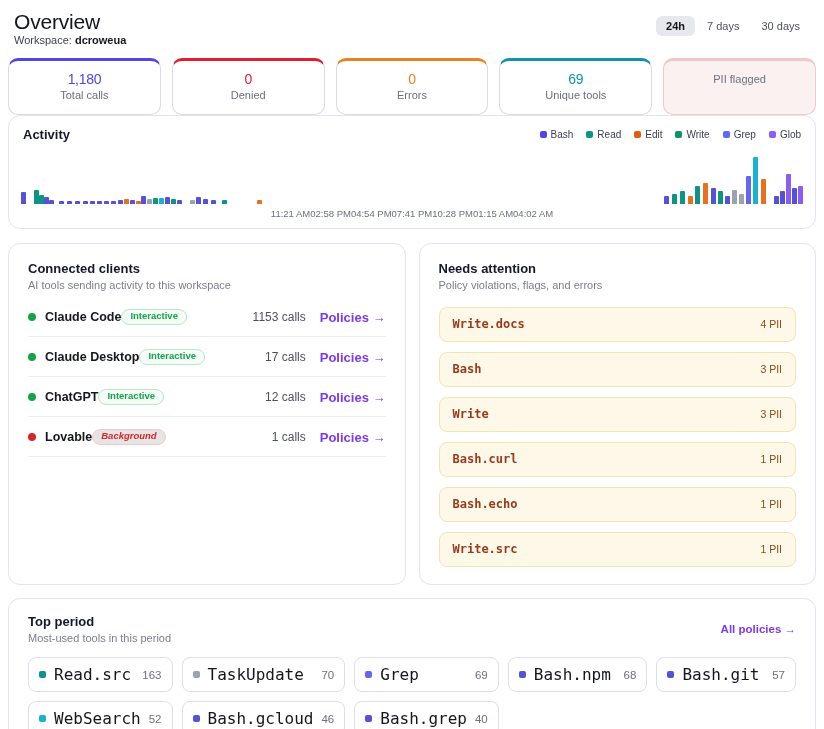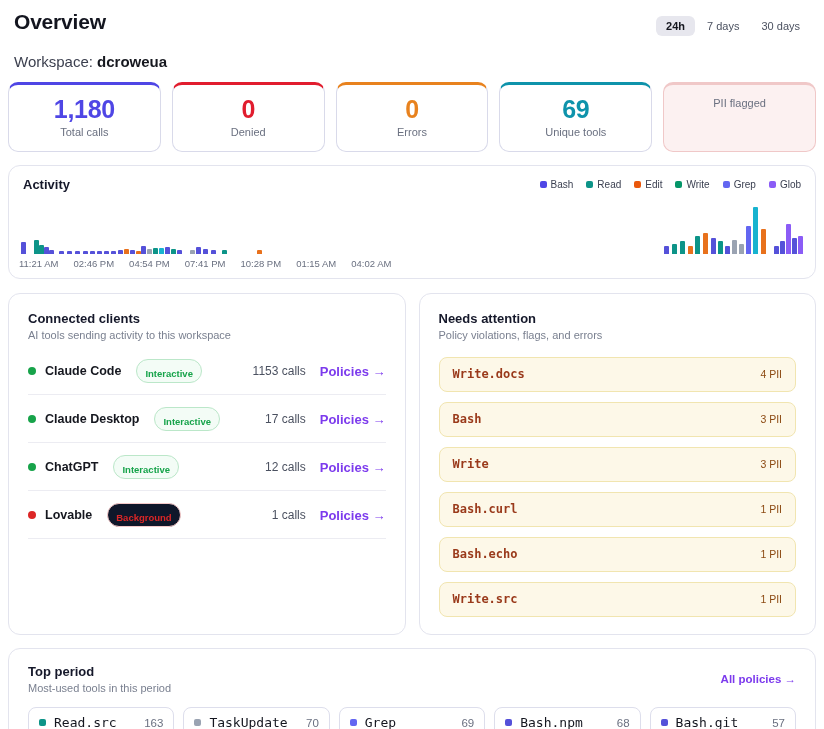--- a/index.html
+++ b/index.html
@@ -5,78 +5,78 @@
   * { box-sizing: border-box; }
   body {
     margin: 0; width: 824px; background: #ffffff;
     font-family: "Liberation Sans", sans-serif; color: #1f2430;
     -webkit-font-smoothing: antialiased;
   }
   .page { padding: 6px 8px 20px; }
 
   
   .header { display: flex; justify-content: space-between; align-items: flex-start; padding: 4px 6px 12px; }
-  .page-title { font-size: 21px; font-weight: 700; margin: 0; color: #13151f; letter-spacing: -0.2px; }
-  .workspace { font-size: 15px; color: #3b3f4e; margin-top: 19px; }
+  .page-title { font-size: 21px; font-weight: 400; margin: 0; color: #13151f; letter-spacing: -0.2px; }
+  .workspace { font-size: 11px; color: #3b3f4e; margin-top: 0; }
   .workspace b { color: #16181f; }
   .range-group { display: flex; gap: 2px; align-items: center; margin-top: 6px; }
   .range-btn { font-family: inherit; font-size: 11px; color: #4b5160; padding: 4px 10px; border-radius: 6px; background: transparent; border: none; cursor: pointer; }
   .range-btn.active { background: #e7e7ee; font-weight: 700; color: #15171f; }
 
   
   .stats { display: flex; gap: 11px; }
   .stat-card { flex: 1; background: #fff; border: 1px solid #d9daea; border-top: 3px solid var(--c); border-radius: 10px; text-align: center; padding: 10px 4px 13px; }
   .stat-card.highlight { background: #fcf1f1; border-color: #f0c8c8; }
-  .stat-value { font-size: 25px; font-weight: 700; letter-spacing: -0.3px; }
+  .stat-value { font-size: 14px; font-weight: 400; letter-spacing: -0.3px; }
   .stat-label { font-size: 11px; color: #6a7080; margin-top: 2px; }
 
   
   .panel { border: 1px solid #e3e4ee; border-radius: 12px; background: #fff; }
   .panel-title { font-size: 13px; font-weight: 800; color: #15182a; }
   .panel-sub { font-size: 11px; color: #7a8090; margin-top: 3px; }
 
   
-  .activity-panel { margin-top: 13px; padding: 11px 8px 6px 8px; }
+  .activity-panel { padding: 11px 8px 6px 8px; }
   .activity-head { display: flex; justify-content: space-between; align-items: center; padding: 0 6px; }
   .legend { display: flex; gap: 13px; align-items: center; }
   .legend-item { display: flex; gap: 4px; align-items: center; font-size: 10px; color: #3c4152; }
   .legend-swatch { width: 7px; height: 7px; border-radius: 2px; }
   .chart { position: relative; height: 52px; margin-top: 10px; }
   .bar { position: absolute; bottom: 0; width: 5px; border-radius: 1px 1px 0 0; }
-  .axis { display: flex; justify-content: flex-start; font-size: 9.5px; color: #6a7080; margin-top: 4px; padding: 0 2px 3px; gap: 15px; }
+  .axis { display: flex; justify-content: center; font-size: 9.5px; color: #6a7080; margin-top: 4px; padding: 0 2px 3px; }
 
   
   .cols { display: flex; gap: 13px; margin-top: 14px; }
   .col-panel { flex: 1; padding: 17px 19px; min-height: 275px; }
 
   
   .client-rows { margin-top: 6px; }
   .client-row { display: flex; align-items: center; padding: 12px 0 11px; border-bottom: 1px solid #ececf2; }
   .dot { width: 8px; height: 8px; border-radius: 50%; margin-right: 9px; flex: none; }
   .client-name { font-weight: 700; font-size: 12.5px; color: #15171f; }
-  .badge { font-size: 9.5px; font-weight: 700; padding: 8px 8px 3px; border-radius: 999px; margin-left: 15px; border: 1px solid; }
+  .badge { font-size: 9.5px; font-weight: 700; padding: 0 8px 3px; border-radius: 999px; margin-left: 0; border: 1px solid; }
   .badge.interactive { color: #16a34a; border-color: #bbe7c9; background: #f3fcf6; }
-  .badge.background { color: #dc2626; border-color: #f5c9c9; background: #0f172a; }
+  .badge.background { color: #dc2626; border-color: #f5c9c9; background: #e5e5e5; font-style: italic; }
   .client-calls { margin-left: auto; font-size: 12px; color: #4b5160; }
   .policies-link { font-size: 13px; font-weight: 700; color: #7c3aed; margin-left: 14px; text-decoration: none; cursor: pointer; }
 
   
   .attn-rows { margin-top: 16px; }
   .attn-row { display: flex; justify-content: space-between; align-items: center; background: #fdf8e8; border: 1px solid #f1e5b0; border-radius: 8px; padding: 9px 13px 10px; margin-top: 10px; cursor: pointer; }
   .attn-name { font-family: "DejaVu Sans Mono", "Liberation Mono", monospace; font-weight: 700; font-size: 12px; color: #9a3a1b; }
   .attn-count { font-size: 10.5px; color: #8c4a12; }
 
   
   .tools-panel { margin-top: 13px; padding: 15px 19px 17px; }
   .tools-head { display: flex; justify-content: space-between; align-items: center; }
   .all-policies { color: #7c3aed; font-weight: 700; font-size: 11.5px; text-decoration: none; cursor: pointer; }
   .tools-grid { display: grid; grid-template-columns: repeat(5, 1fr); gap: 9px 9px; margin-top: 13px; }
   .tool-chip { display: flex; align-items: center; border: 1px solid #dddeec; border-radius: 8px; padding: 7px 10px; background: #fff; cursor: pointer; }
   .tool-swatch { width: 7px; height: 7px; border-radius: 2px; margin-right: 8px; flex: none; }
-  .tool-name { font-family: "DejaVu Sans Mono", "Liberation Mono", monospace; font-size: 13px; color: #14161f; }
+  .tool-name { font-family: "DejaVu Sans Mono", "Liberation Mono", monospace; font-size: 16px; color: #14161f; }
   .tool-count { margin-left: auto; font-size: 11.5px; color: #6a7080; padding-left: 8px; }
 </style>
 </head>
 <body>
 
 <div class="page">
 
   <div class="header">
     <div>
       <h1 class="page-title">Overview</h1>
@@ -190,21 +190,21 @@
         <div class="bar" style="left: 736px; height: 47px; background: rgb(23, 179, 207);"></div>
         <div class="bar" style="left: 744px; height: 25px; background: rgb(232, 113, 28);"></div>
         <div class="bar" style="left: 757px; height: 8px; background: rgb(85, 81, 217);"></div>
         <div class="bar" style="left: 763px; height: 13px; background: rgb(85, 81, 217);"></div>
         <div class="bar" style="left: 769px; height: 30px; background: rgb(139, 92, 246);"></div>
         <div class="bar" style="left: 775px; height: 16px; background: rgb(85, 81, 217);"></div>
         <div class="bar" style="left: 781px; height: 18px; background: rgb(139, 92, 246);"></div>
       </div>
     <div class="axis" id="axis">
         <span>11:21 AM</span>
-        <span>02:46 PM</span>
+        <span>02:58 PM</span>
         <span>04:54 PM</span>
         <span>07:41 PM</span>
         <span>10:28 PM</span>
         <span>01:15 AM</span>
         <span>04:02 AM</span>
       </div>
   </div>
 
   <div class="cols">
 

